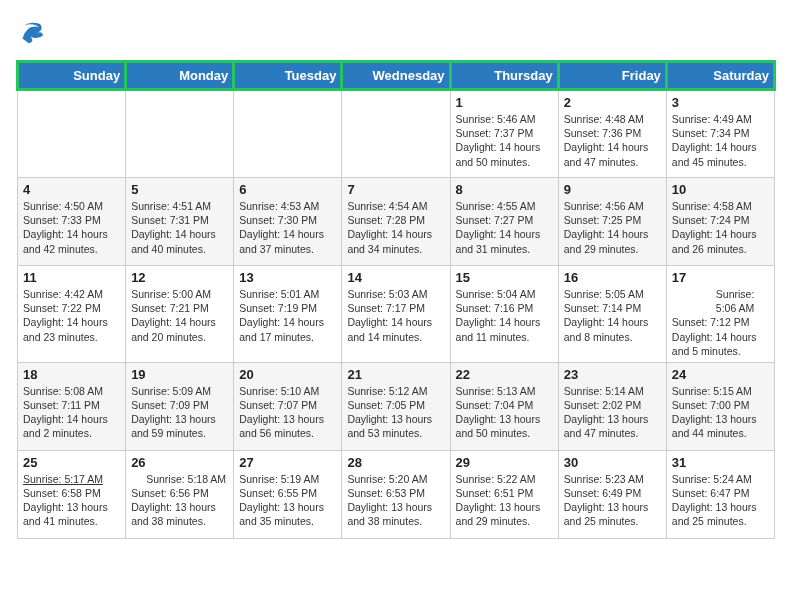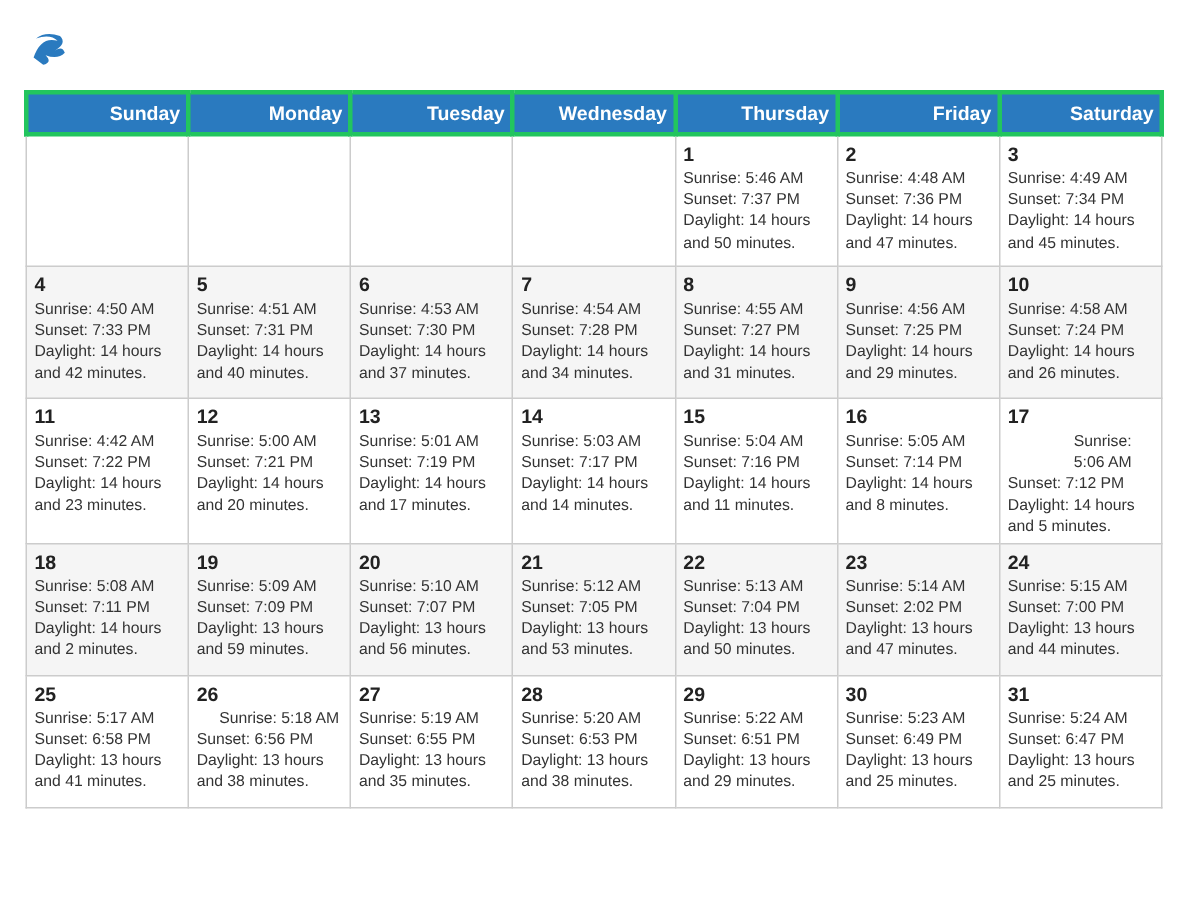--- a/index.html
+++ b/index.html
@@ -262,21 +262,21 @@
         <td>
           <span class="day-num">24</span>
           <div style="line-height: 1.35;">Sunrise: 5:15 AM</div>
           <div style="line-height: 1.35;">Sunset: 7:00 PM</div>
           <div style="line-height: 1.35;">Daylight: 13 hours and 44 minutes.</div>
         </td>
       </tr>
       <tr>
         <td>
           <span class="day-num">25</span>
-          <div style="line-height: 1.35;">Sunrise: 5:17 AM</div>
+          <div style="line-height: 1.35; text-decoration: underline;">Sunrise: 5:17 AM</div>
           <div style="line-height: 1.35;">Sunset: 6:58 PM</div>
           <div style="line-height: 1.35;">Daylight: 13 hours and 41 minutes.</div>
         </td>
         <td>
           <span class="day-num">26</span>
           <div style="line-height: 1.35; margin-left: 15px;">Sunrise: 5:18 AM</div>
           <div style="line-height: 1.35;">Sunset: 6:56 PM</div>
           <div style="line-height: 1.35;">Daylight: 13 hours and 38 minutes.</div>
         </td>
         <td>

